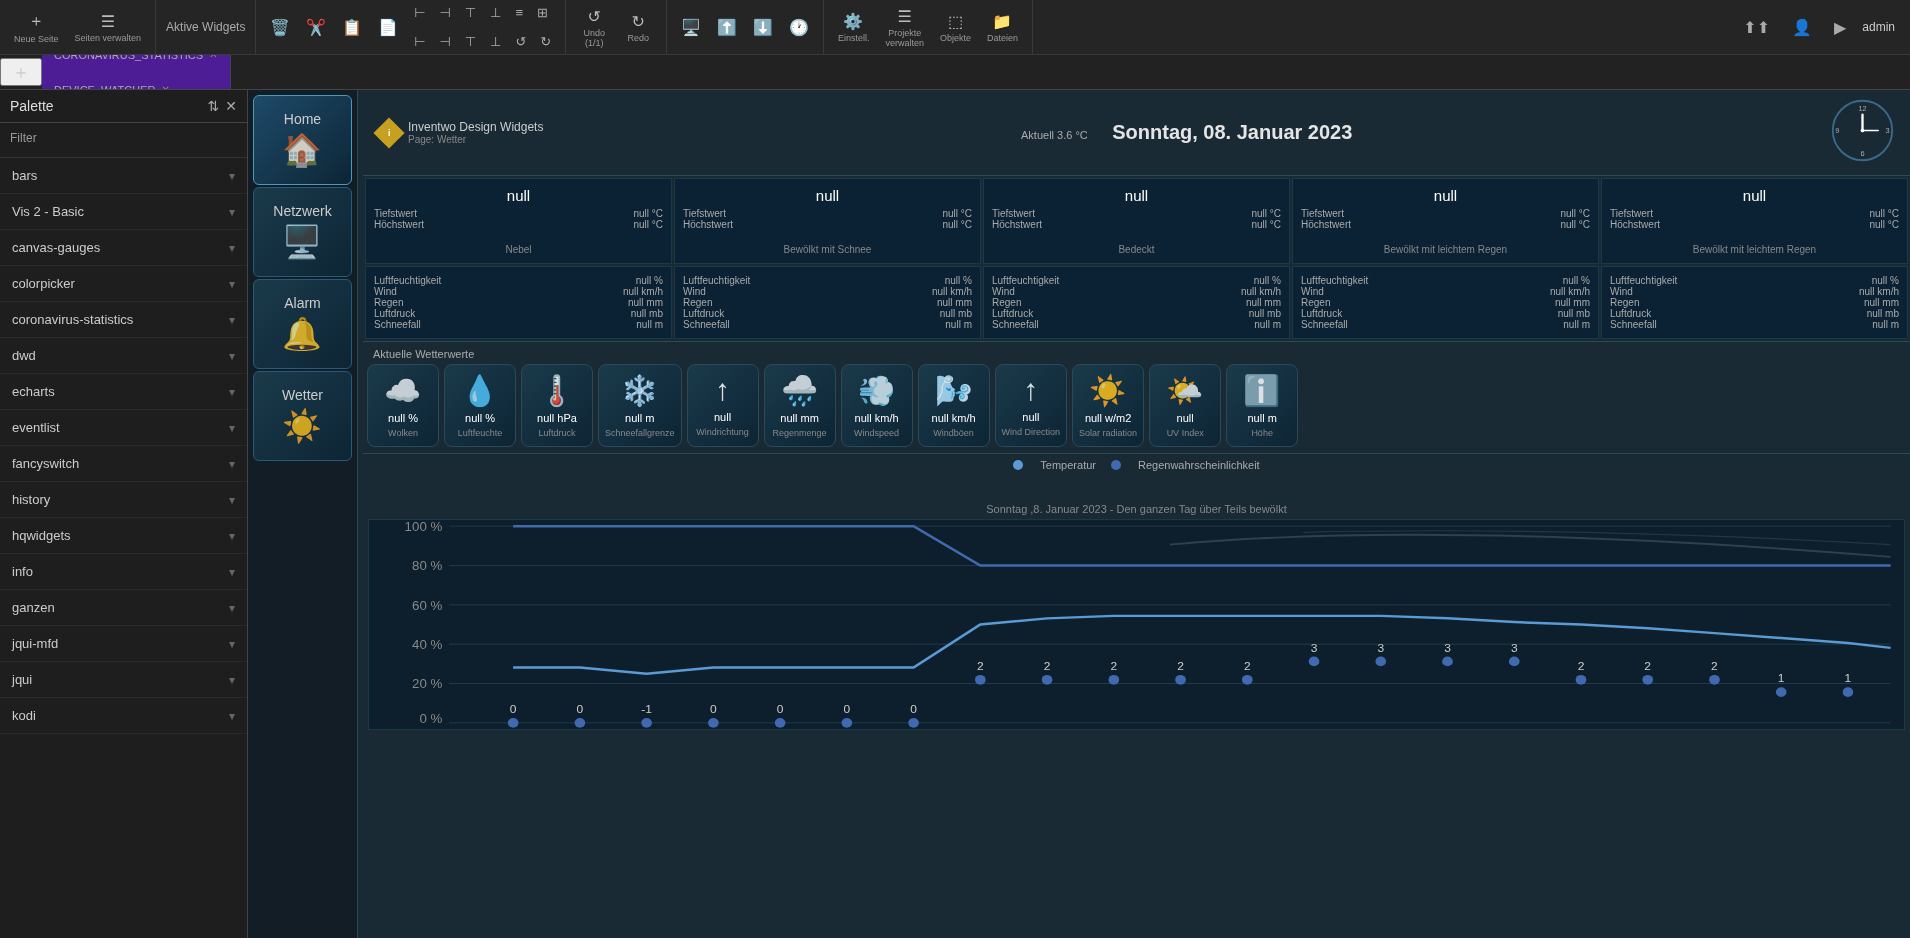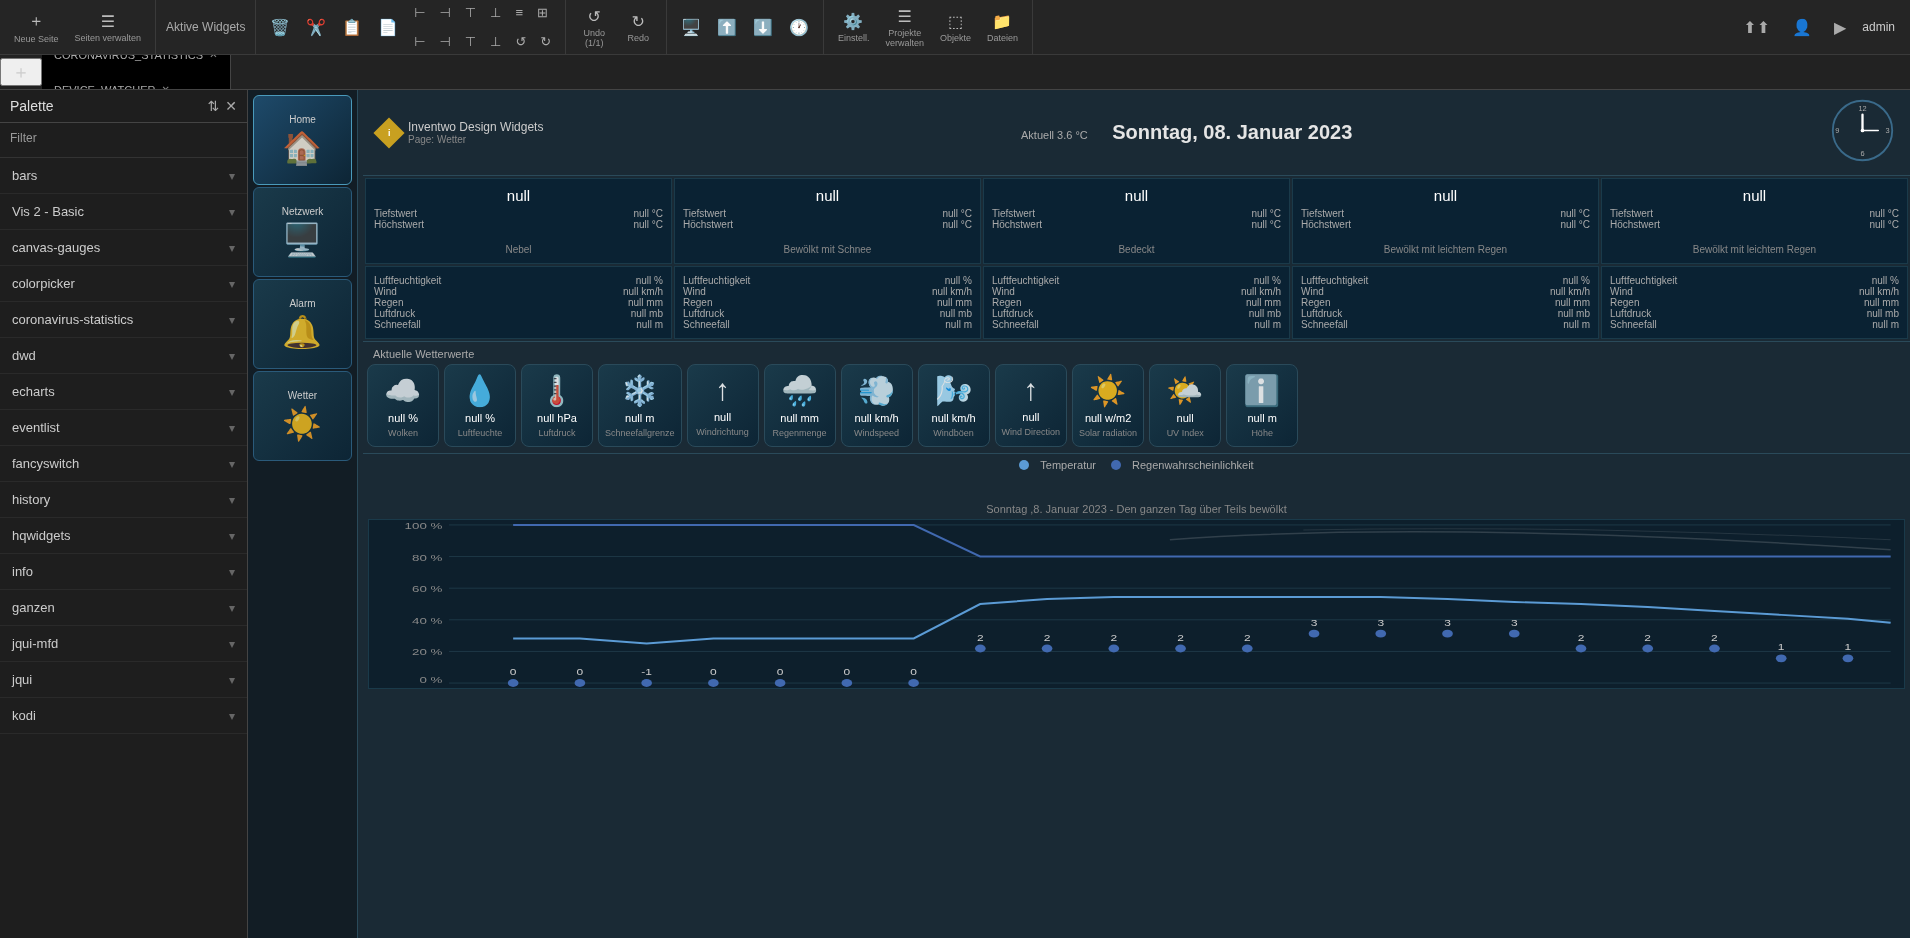--- a/index.html
+++ b/index.html
@@ -6,21 +6,21 @@
     body { background: #1a1a1a; font-family: Arial, sans-serif; color: #fff; width: 1910px; height: 938px; overflow: hidden; }
 
     
     .tabbar {
       display: flex; align-items: center; height: 35px;
       background: #222; border-bottom: 1px solid #444; overflow-x: hidden;
     }
     .tab-add { color: #ccc; padding: 0 10px; font-size: 18px; cursor: pointer; }
     .tab {
       display: flex; align-items: center; padding: 0 12px; height: 35px;
-      background: #000000; border-right: 1px solid #444; color: #aaa;
+      background: #4c1d95; border-right: 1px solid #444; color: #aaa;
       font-size: 11px; cursor: pointer; gap: 6px; white-space: nowrap;
     }
     .tab-close { color: #888; font-size: 10px; }
 
     
     .main-layout { display: flex; height: calc(938px - 90px); }
 
     
     .palette {
       width: 248px; background: #1e1e1e; border-right: 1px solid #444;
@@ -53,21 +53,21 @@
       background: rgba(0,0,0,0.3); border-right: 1px solid #2a4a5a;
       display: flex; flex-direction: column; gap: 2px; padding: 5px;
     }
     .nav-card {
       background: linear-gradient(135deg, #1a3a4a, #0d2535);
       border: 1px solid #2a5a7a; border-radius: 6px; padding: 8px;
       display: flex; flex-direction: column; align-items: center; gap: 4px;
       cursor: pointer; min-height: 90px; justify-content: center;
     }
     .nav-card.active { border-color: #4a9abb; background: linear-gradient(135deg, #1e4a6a, #0d2535); }
-    .nav-card-title { color: #ccc; font-size: 10px; text-align: center; }
+    .nav-card-title { color: #ccc; font-size: 14px; text-align: center; }
     .nav-card-icon { font-size: 32px; color: rgba(255,255,255,0.8); }
 
     
     .content-area {
       position: absolute; left: 115px; top: 0; right: 0; bottom: 0;
       overflow: hidden;
     }
 
     
     .weather-header {
@@ -99,24 +99,24 @@
       display: flex; flex-direction: column; align-items: center;
       padding: 8px 6px; min-width: 72px; gap: 4px;
     }
     .icon-card-icon { font-size: 30px; color: rgba(255,255,255,0.85); }
     .icon-card-value { color: #fff; font-size: 11px; }
     .icon-card-label { color: #888; font-size: 9px; text-align: center; }
 
     
     .chart-section { padding: 5px; height: 220px; }
     .chart-legend { display: flex; gap: 15px; justify-content: center; margin-bottom: 3px; }
-    .legend-item { display: flex; align-items: center; gap: 11px; font-size: 11px; color: #aaa; }
+    .legend-item { display: flex; align-items: center; gap: 17px; font-size: 11px; color: #aaa; }
     .legend-dot { width: 10px; height: 10px; border-radius: 50%; }
     .chart-subtitle { text-align: center; color: #888; font-size: 11px; margin-bottom: 4px; margin-top: 32px; }
-    .chart-container { position: relative; height: 170px; background: rgba(0,20,35,0.5); border: 1px solid #1a3a4a; }
+    .chart-container { position: relative; height: 211px; background: rgba(0,20,35,0.5); border: 1px solid #1a3a4a; }
 
     
     .clock-svg { width: 65px; height: 65px; }
 
     
     ::-webkit-scrollbar { width: 5px; }
     ::-webkit-scrollbar-track { background: #1a1a1a; }
     ::-webkit-scrollbar-thumb { background: #444; border-radius: 3px; }
 
     .toolbar-top { display: flex; align-items: center; height: 55px; background: #252525; border-bottom: 1px solid #3a3a3a; }

